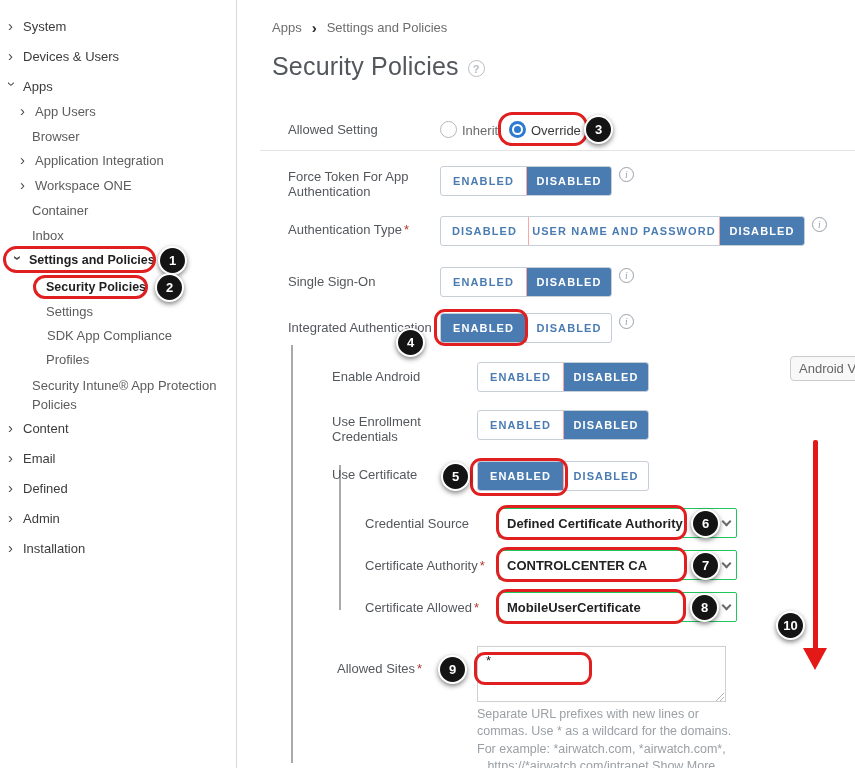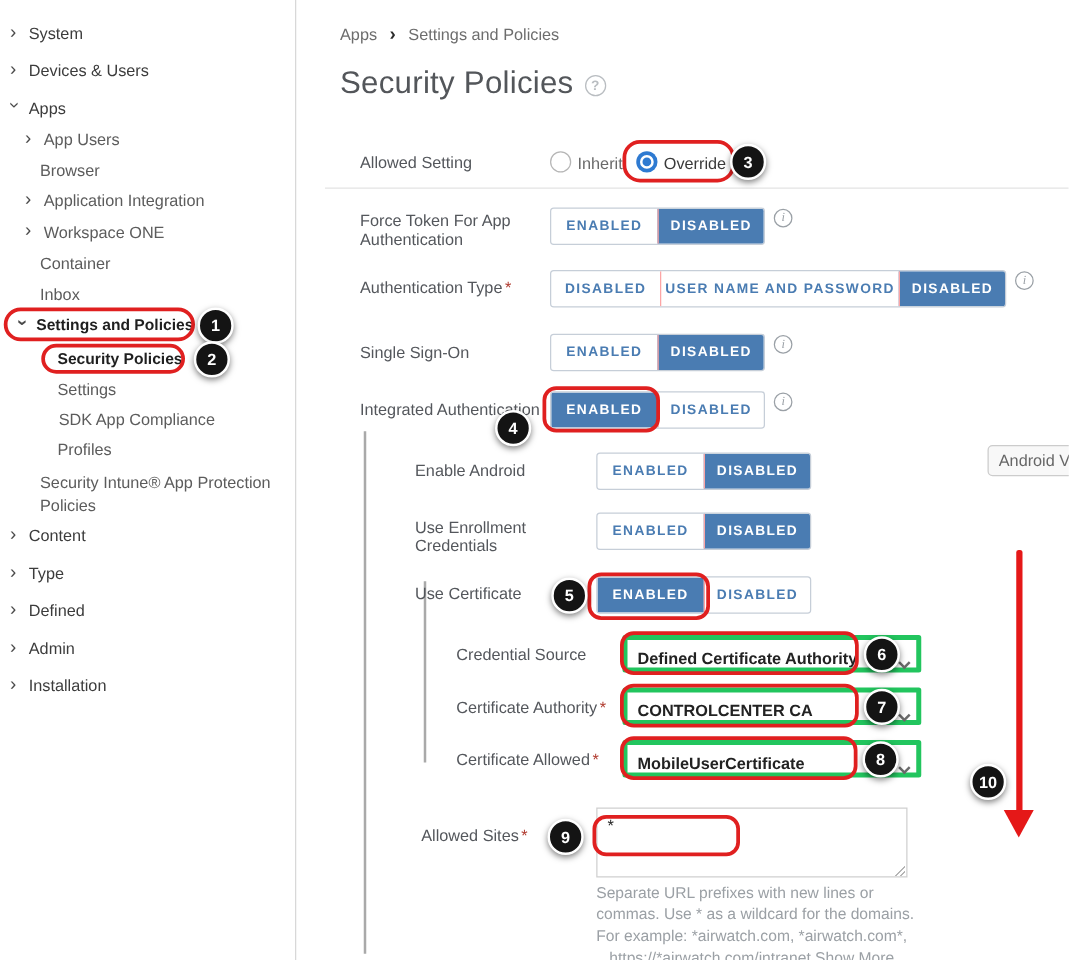--- a/index.html
+++ b/index.html
@@ -57,22 +57,22 @@
           letter-spacing:1.1px; color:#4a7cb2; border-left:1px solid #fca5a5;
           height:100%; cursor:pointer; font-weight:bold; }
   .tseg:first-child { border-left:none; }
   .tseg.sel { background:#4a7cb2; color:#fff; }
   
   .info { position:absolute; width:15px; height:15px; border-radius:50%;
           border:1px solid #9aa0a6; color:#9aa0a6; font-size:10px; font-style:italic;
           font-family:"Liberation Serif", serif; display:flex; align-items:center;
           justify-content:center; cursor:pointer; }
   
-  .select { position:absolute; display:flex; align-items:flex-end; width:239px;
-            height:30px; border:4px solid #22c55e; border-radius:2px; background:#fff;
+  .select { position:absolute; display:flex; align-items:center; width:239px;
+            height:30px; border:1px solid #22c55e; border-radius:2px; background:#fff;
             cursor:pointer; }
   .select .val { flex:1; display:flex; align-items:center; padding-left:8px;
                  font-size:13px; font-weight:bold; color:#222; white-space:nowrap;
                  overflow:hidden; }
   .select .dd { width:21px; display:flex; align-items:center; justify-content:center;
                 border-left:1px solid #e3e3e3; }
   .dd-chev { width:7px; height:7px; border-right:2px solid #6a6a6a;
              border-bottom:2px solid #6a6a6a; transform:rotate(45deg); margin-top:-3px; }
   
   .guide { position:absolute; width:2px; background:#a9a9a9; }
@@ -146,21 +146,21 @@
     </div>
   <div class="ni sub wrap" style="left:32px;top:377px">
       <span>Security Intune® App Protection Policies</span>
     </div>
   <div class="ni" style="left:8px;top:421px">
       <span class="chev">›</span>
       <span>Content</span>
     </div>
   <div class="ni" style="left:8px;top:451px">
       <span class="chev">›</span>
-      <span>Type</span>
+      <span>Email</span>
     </div>
   <div class="ni" style="left:8px;top:481px">
       <span class="chev">›</span>
       <span>Defined</span>
     </div>
   <div class="ni" style="left:8px;top:511px">
       <span class="chev">›</span>
       <span>Admin</span>
     </div>
   <div class="ni" style="left:8px;top:541px">

